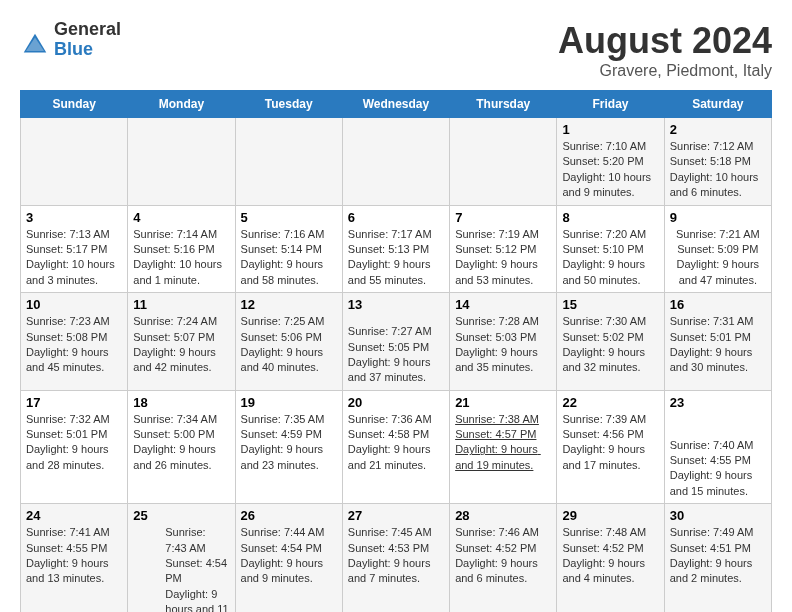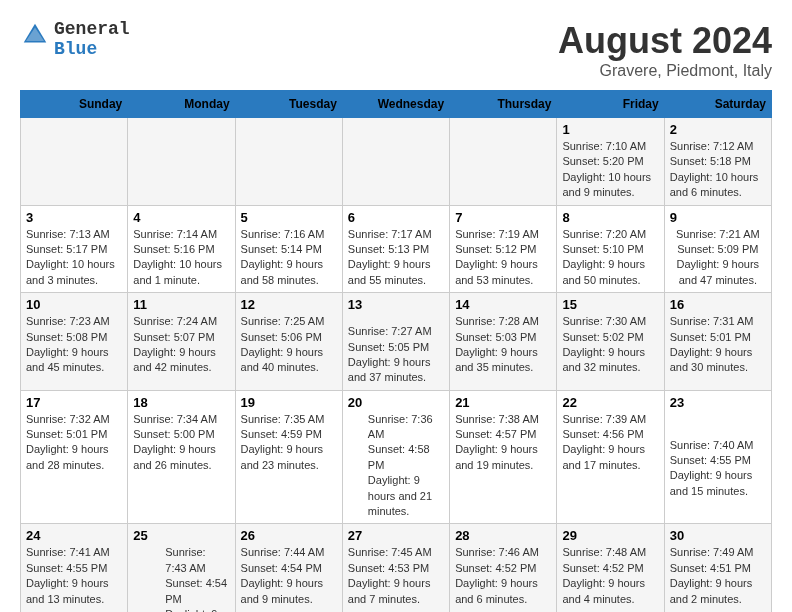--- a/index.html
+++ b/index.html
@@ -11,22 +11,21 @@
       padding: 20px;
     }
     .header {
       display: flex;
       justify-content: space-between;
       align-items: flex-start;
       margin-bottom: 10px;
     }
     .logo {
       display: flex;
-      align-items: flex-start;
-      font-family: Liberation Mono, monospace;
+      align-items: flex-end;
     }
     .logo-text {
       display: flex;
       flex-direction: column;
       line-height: 1.1;
     }
     .logo-general {
       font-size: 18px;
       font-weight: bold;
       color: #333;
@@ -53,22 +52,22 @@
       font-size: 16px;
       color: #555;
     }
     table {
       width: 100%;
       border-collapse: collapse;
       font-size: 11px;
     }
     thead th {
       background-color: #2a7abf;
-      color: #000000;
-      text-align: right;
+      color: #ffffff;
+      text-align: center;
       padding: 6px 5px;
       font-size: 12px;
       font-weight: bold;
       border: 1px solid #2a7abf;
       margin-top: 38px;
     }
     tbody td {
       border: 1px solid #ccc;
       vertical-align: top;
       padding: 4px 5px;
@@ -249,27 +248,27 @@
 Daylight: 9 hours and 26 minutes.</div>
         </td>
         <td>
           <span class="day-number">19</span>
           <div class="day-info" style="white-space: pre-wrap;">Sunrise: 7:35 AM
 Sunset: 4:59 PM
 Daylight: 9 hours and 23 minutes.</div>
         </td>
         <td>
           <span class="day-number">20</span>
-          <div class="day-info" style="white-space: pre-wrap; margin-left: 20px;">Sunrise: 7:36 AM
+          <div class="day-info" style="white-space: pre-wrap;">Sunrise: 7:36 AM
 Sunset: 4:58 PM
 Daylight: 9 hours and 21 minutes.</div>
         </td>
         <td>
           <span class="day-number">21</span>
-          <div class="day-info" style="white-space: pre-wrap;">Sunrise: 7:38 AM
+          <div class="day-info" style="white-space: pre-wrap; text-decoration: underline;">Sunrise: 7:38 AM
 Sunset: 4:57 PM
 Daylight: 9 hours and 19 minutes.</div>
         </td>
         <td>
           <span class="day-number">22</span>
           <div class="day-info" style="white-space: pre-wrap;">Sunrise: 7:39 AM
 Sunset: 4:56 PM
 Daylight: 9 hours and 17 minutes.</div>
         </td>
         <td>

